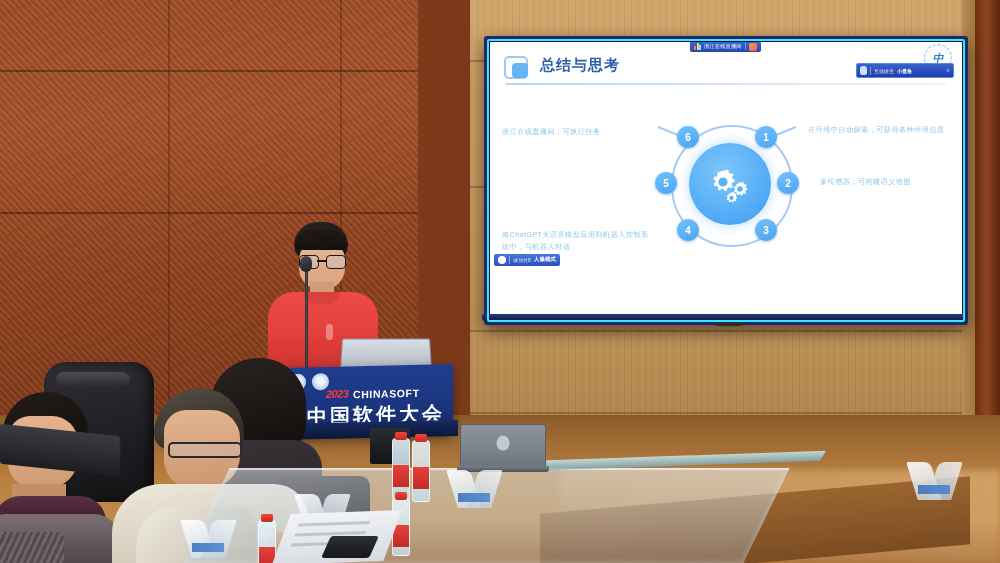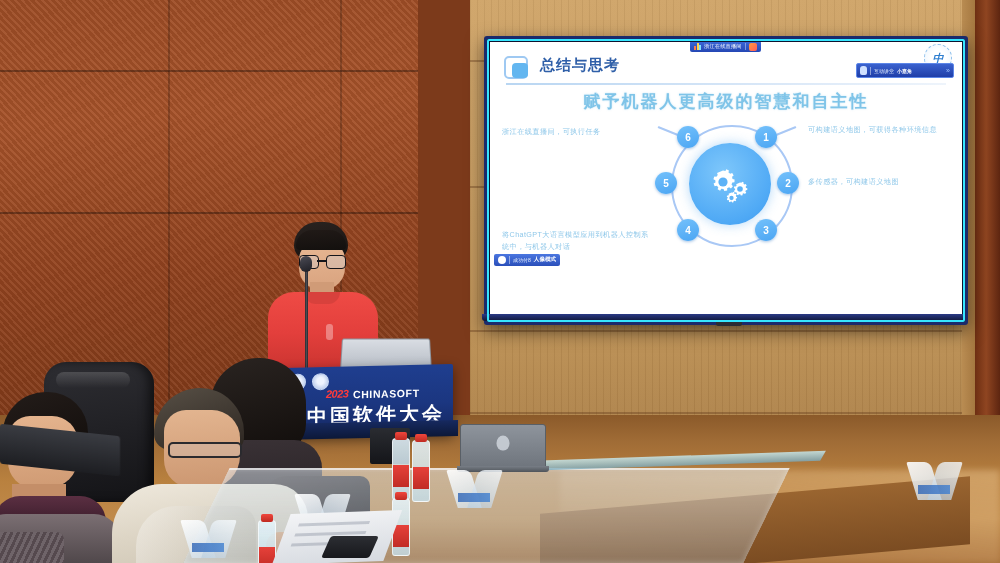--- a/index.html
+++ b/index.html
@@ -149,21 +149,21 @@
   .txt{
     position:absolute;font-size:7.2px;line-height:1.65;color:#8ec7e9;
     letter-spacing:.4px;
   }
   .txt.l{width:150px;text-align:left;left:12px;}
   .txt.r{width:150px;text-align:left;left:318px;}
   .tL1{top:84px;}
   .tL2{top:128px;}
   .tL3{top:187px;}
   .tR1{top:82px;}
-  .tR2{top:134px;}
+  .tR2{top:134px;margin-left:12px;}
   .tR3{top:184px;}
 
   
   .live-badge-top{
     position:absolute;left:200px;top:-1px;height:11px;
     background:linear-gradient(180deg,#3c68d8,#2447b4);
     border-radius:2px;display:flex;align-items:center;gap:3px;
     padding:0 4px;z-index:11;
   }
   .live-badge-top .bars{
@@ -527,26 +527,25 @@
             <div class="sq-in"></div>
         </div>
         <div class="hdr-title">总结与思考</div>
         <div class="hdr-rule"></div>
       </div>
 
       <div class="slide-logo">
         <span class="mark">中</span>
       </div>
 
-      <div class="slide-title">赋予机器人更高级的智慧和自主性</div>
 
       <div class="txt l tL1">浙江在线直播间，可执行任务</div>
       <div class="txt l tL3">将ChatGPT大语言模型应用到机器人控制系统中，与机器人对话</div>
 
-      <div class="txt r tR1">可构建语义地图，可获得各种环境信息</div>
+      <div class="txt r tR1">在环境中自动探索，可获得各种环境信息</div>
       <div class="txt r tR2">多传感器，可构建语义地图</div>
 
       <div class="diagram">
         <div class="spoke sp-r"></div>
         <div class="spoke sp-l"></div>
         <div class="ring"></div>
         <div class="ring-core">
           <svg class="gears" width="46" height="40" viewBox="0 0 46 40">
             <g fill="#ffffff">
               <path d="M16 6.5l2.4.55.95-1.9 2.6 1.3-.5 2.05 1.8 1.3 1.95-.85 1.45 2.5-1.6 1.4.45 2.15 2.1.45-.15 2.9-2.15.2-.8 2.05 1.4 1.65-1.95 2.15-1.85-1.1-1.95 1 .05 2.15-2.85.5-.85-1.98-2.2-.1-1.2 1.8-2.5-1.45.7-2.02-1.55-1.55-2.1.55-1.05-2.7 1.85-1.1-.1-2.2-1.95-.9.9-2.76 2.1.3 1.35-1.75-.7-2.0z"></path>

